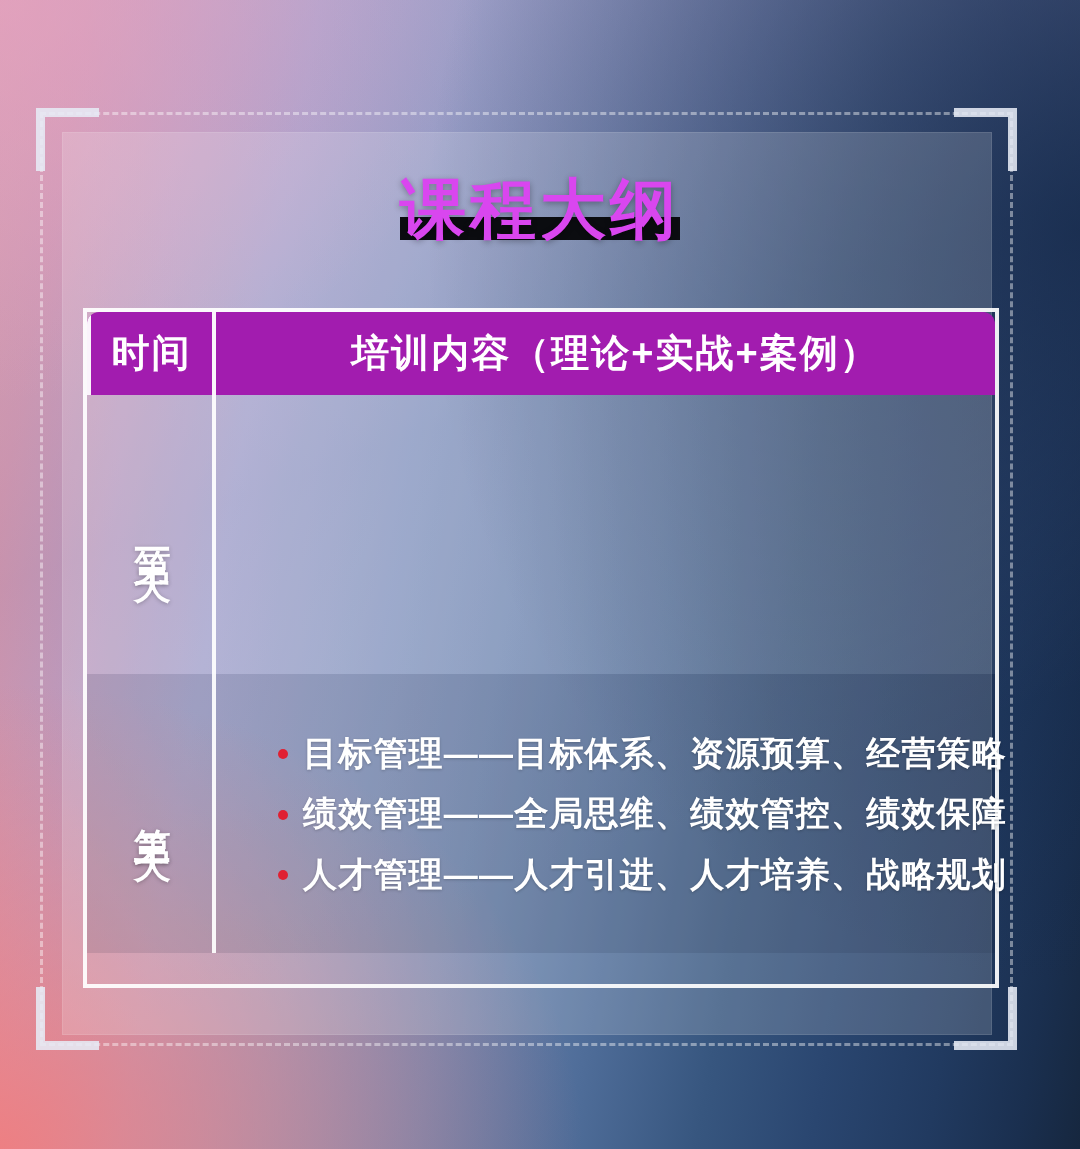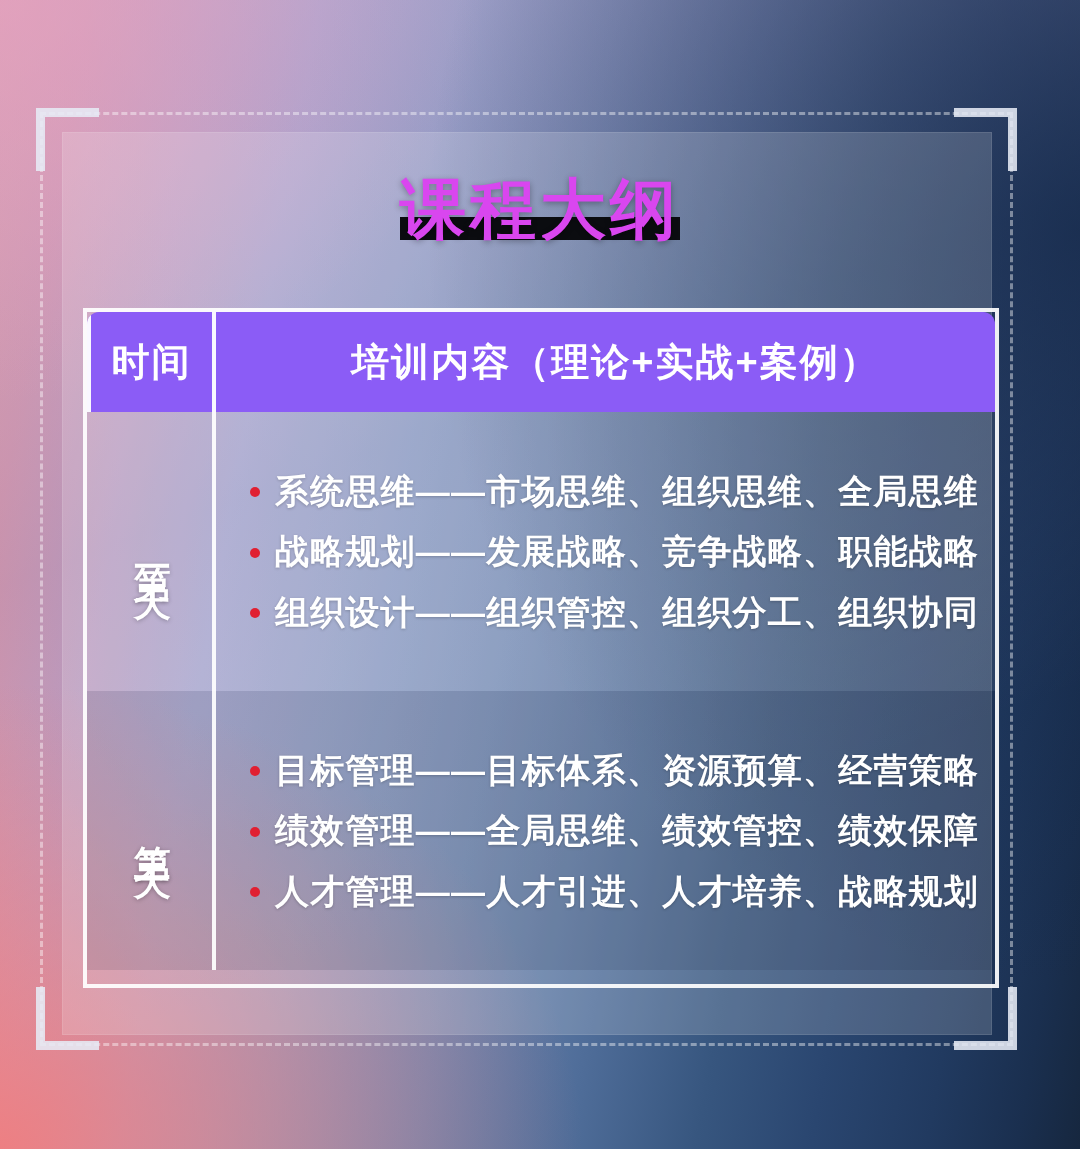--- a/index.html
+++ b/index.html
@@ -122,22 +122,22 @@
   .table {
     position: absolute;
     left: 87px;
     top: 312px;
     width: 908px;
     height: 672px;
     box-shadow: 0 0 0 4px rgba(255,255,255,0.92);
   }
   .thead {
     display: flex;
-    height: 100px;
-    background: #8b5cf6;
+    height: 83px;
+    background: #a21caf;
     border-radius: 12px 12px 0 0;
     overflow: hidden;
   }
   .th {
     display: flex;
     align-items: center;
     justify-content: center;
     color: #ffffff;
     font-weight: 700;
     font-size: 38px;
@@ -161,21 +161,21 @@
   .th-content {
     flex: 1 1 auto;
     padding-left: 20px;
   }
 
   .trow {
     display: flex;
     min-height: 279px;
   }
   .trow.r1 { background: rgba(255,255,255,0.055); }
-  .trow.r2 { background: rgba(20,25,55,0.115); }
+  .trow.r2 { background: rgba(20,25,55,0.115); gap: 28px; }
 
   .td-day {
     width: 129px;
     flex: 0 0 129px;
     display: flex;
     align-items: center;
     justify-content: center;
     position: relative;
   }
   .td-day::after {
@@ -257,34 +257,20 @@
   <div class="table">
 
     <div class="thead">
       <div class="th th-time">时间</div>
       <div class="th th-content">培训内容（理论+实战+案例）</div>
     </div>
 
     <div class="trow r1">
       <div class="td-day">
         <span class="day-label">第一天</span>
-      </div>
-      <div class="td-items">
-        <div class="item">
-          <span class="bullet"></span>
-          <span class="item-text">系统思维——市场思维、组织思维、全局思维</span>
-        </div>
-        <div class="item">
-          <span class="bullet"></span>
-          <span class="item-text">战略规划——发展战略、竞争战略、职能战略</span>
-        </div>
-        <div class="item">
-          <span class="bullet"></span>
-          <span class="item-text">组织设计——组织管控、组织分工、组织协同</span>
-        </div>
       </div>
     </div>
 
     <div class="trow r2">
       <div class="td-day">
         <span class="day-label">第二天</span>
       </div>
       <div class="td-items">
         <div class="item">
           <span class="bullet"></span>

